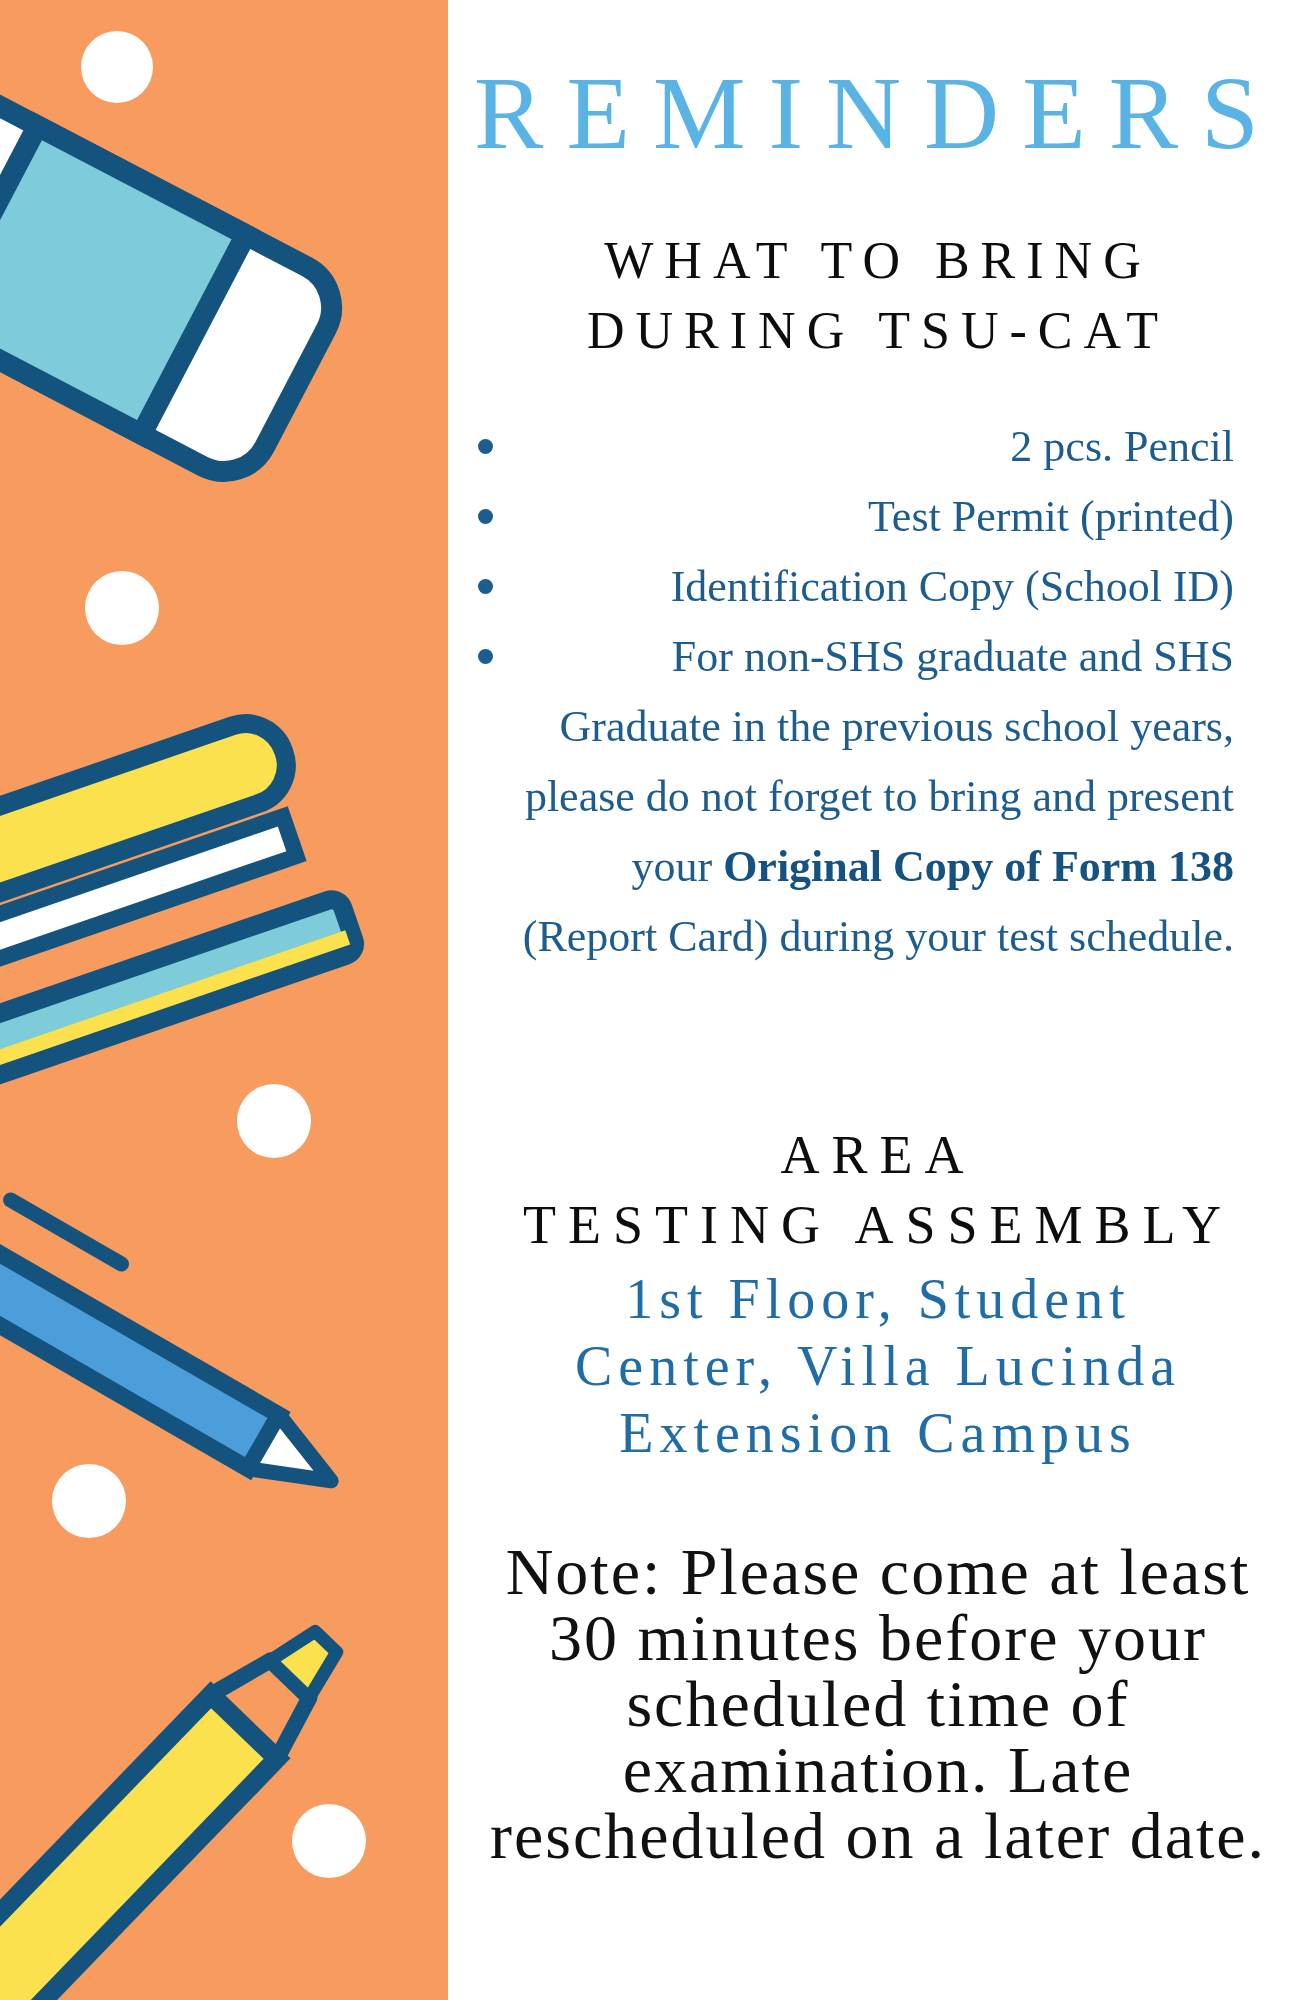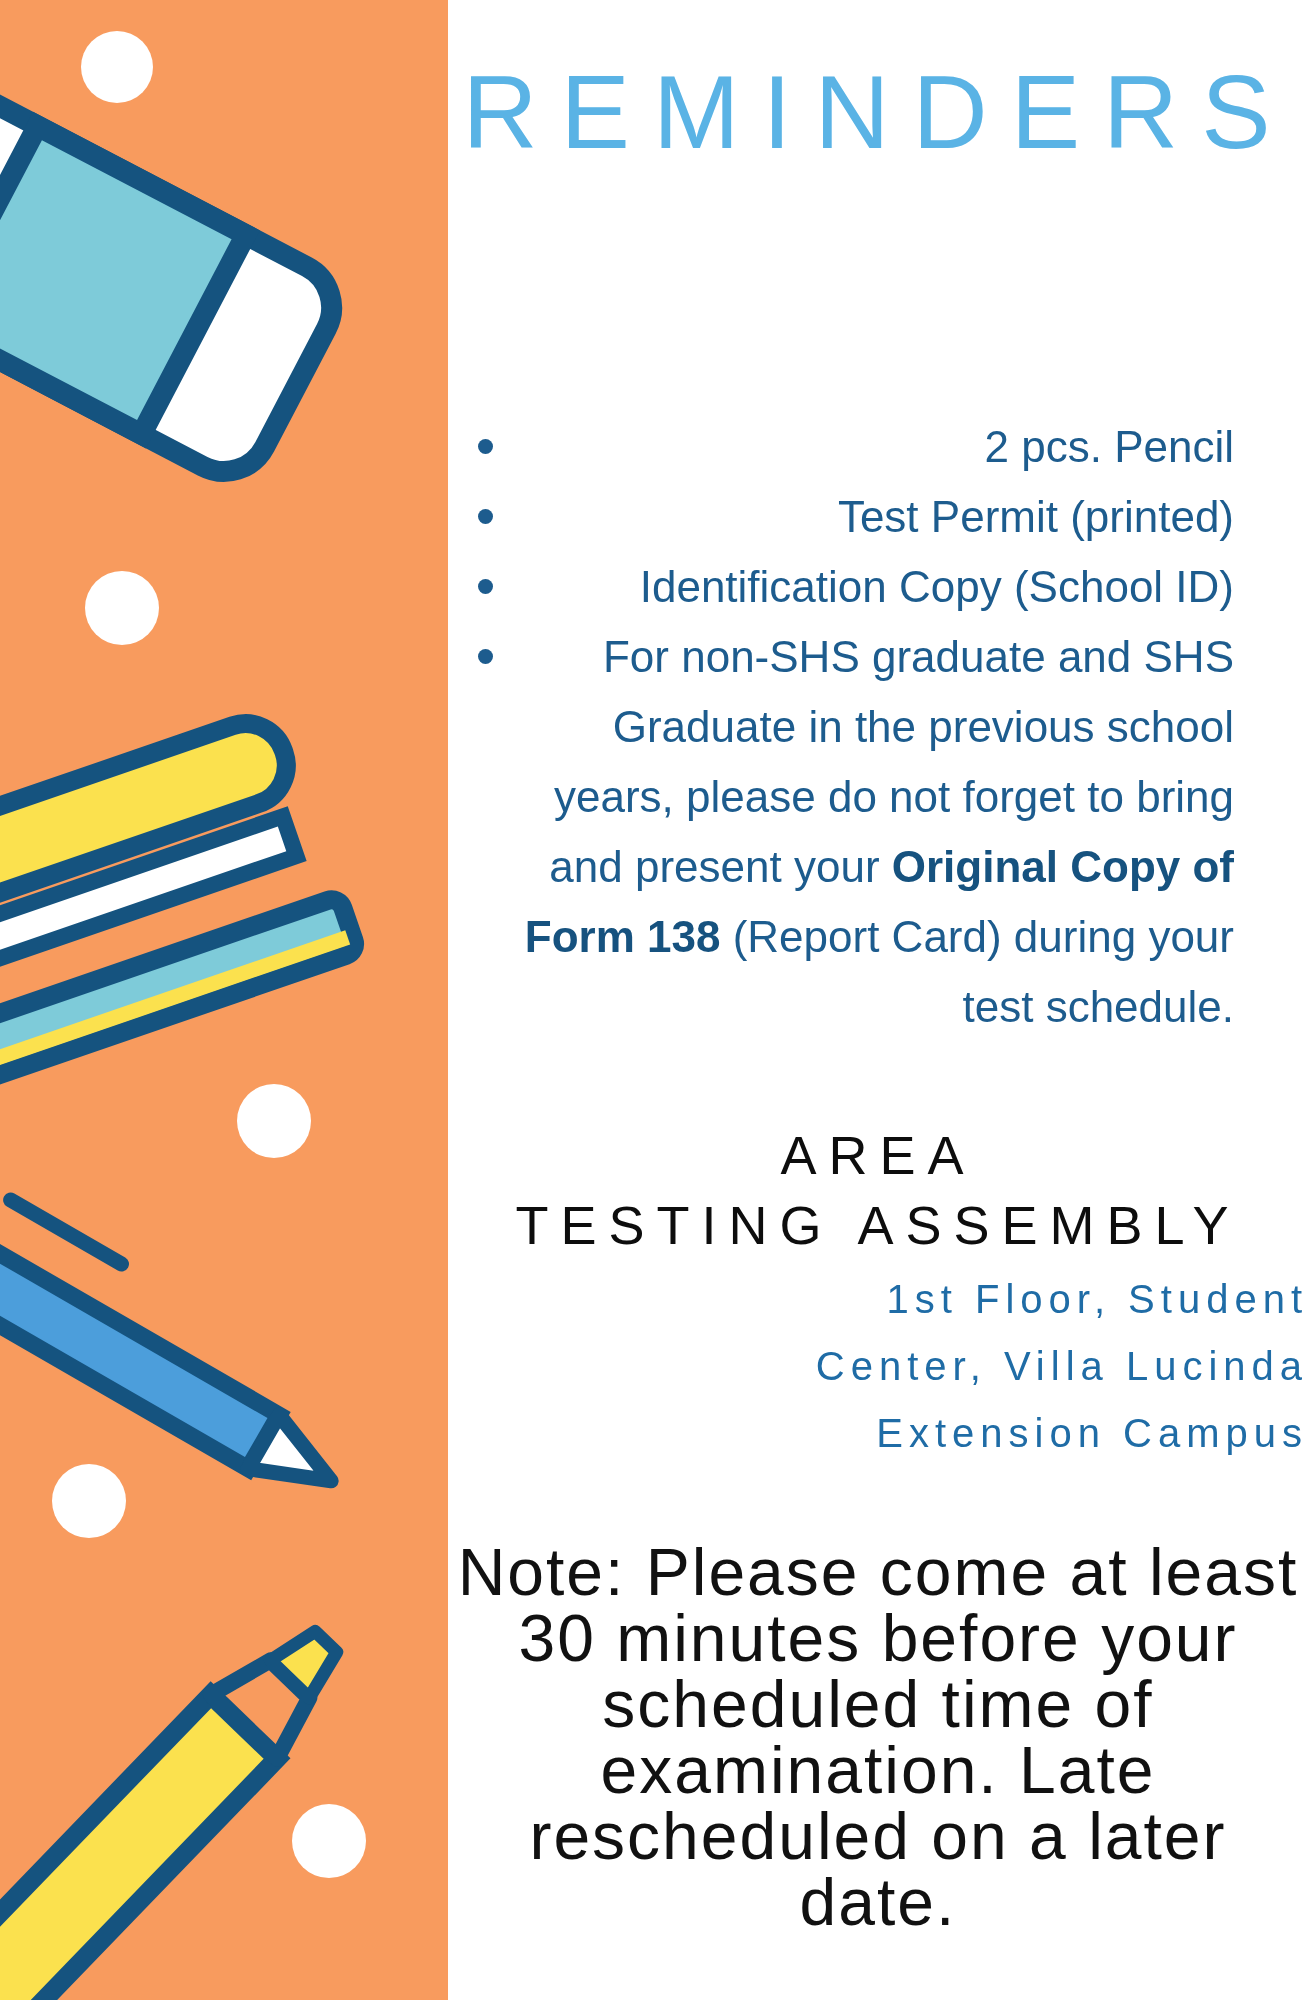--- a/index.html
+++ b/index.html
@@ -1,19 +1,19 @@
 <!DOCTYPE html>
 <html><head>
 <meta charset="utf-8">
 <style>
   html,body { margin:0; padding:0; background:#e8e8e8; }
   .poster {
     position:relative; width:1308px; height:2000px;
     background:#ffffff; overflow:hidden;
-    font-family:Liberation Sans, sans-serif;
+    font-family:Liberation Serif, serif;
   }
   .sidebar {
     position:absolute; left:0; top:0; width:448px; height:2000px;
     background:#f89b5e;
   }
   .sidebar svg { display:block; }
   .content {
     position:absolute; left:448px; top:0; width:860px; height:2000px;
     text-align:center;
   }
@@ -38,22 +38,22 @@
     width:15px; height:15px; border-radius:50%; background:#1d5c8e;
   }
   ul.bullets strong { font-weight:700; color:#16527f; }
   .assembly-heading {
     position:absolute; top:1120px; left:0; right:0;
     font-size:54px; line-height:70px; letter-spacing:12px;
     color:#0d0d0d; font-weight:400;
   }
   .location {
     position:absolute; top:1266px; left:0; right:0;
-    font-size:40px; line-height:67px; letter-spacing:6px;
-    color:#1f6ca6; font-weight:400;text-align:right;
+    font-size:56px; line-height:67px; letter-spacing:6px;
+    color:#1f6ca6; font-weight:400;
   }
   .note {
     position:absolute; top:1539px; left:0; right:0;
     font-size:66px; line-height:66px; letter-spacing:2px;
     color:#111111; font-weight:400;
   }
 </style>
 </head>
 <body>
 
@@ -91,20 +91,24 @@
         <polygon points="380,-46 446,-27 446,27 380,46" fill="none" stroke="#15537f" stroke-width="16" stroke-linejoin="round"></polygon>
         <polygon points="446,-27 498,-15 498,15 446,27" fill="#fbe14e" stroke="#15537f" stroke-width="13" stroke-linejoin="round"></polygon>
       </g>
     </svg>
   </div>
 
   <div class="content">
 
     <div class="title">REMINDERS</div>
 
+    <div class="subtitle">
+      <div>WHAT TO BRING</div>
+      <div>DURING TSU-CAT</div>
+    </div>
 
     <ul class="bullets">
       <li>
         <span>2 pcs. Pencil</span>
       </li>
       <li>
         <span>Test Permit (printed)</span>
       </li>
       <li>
         <span>Identification Copy (School ID)</span>

